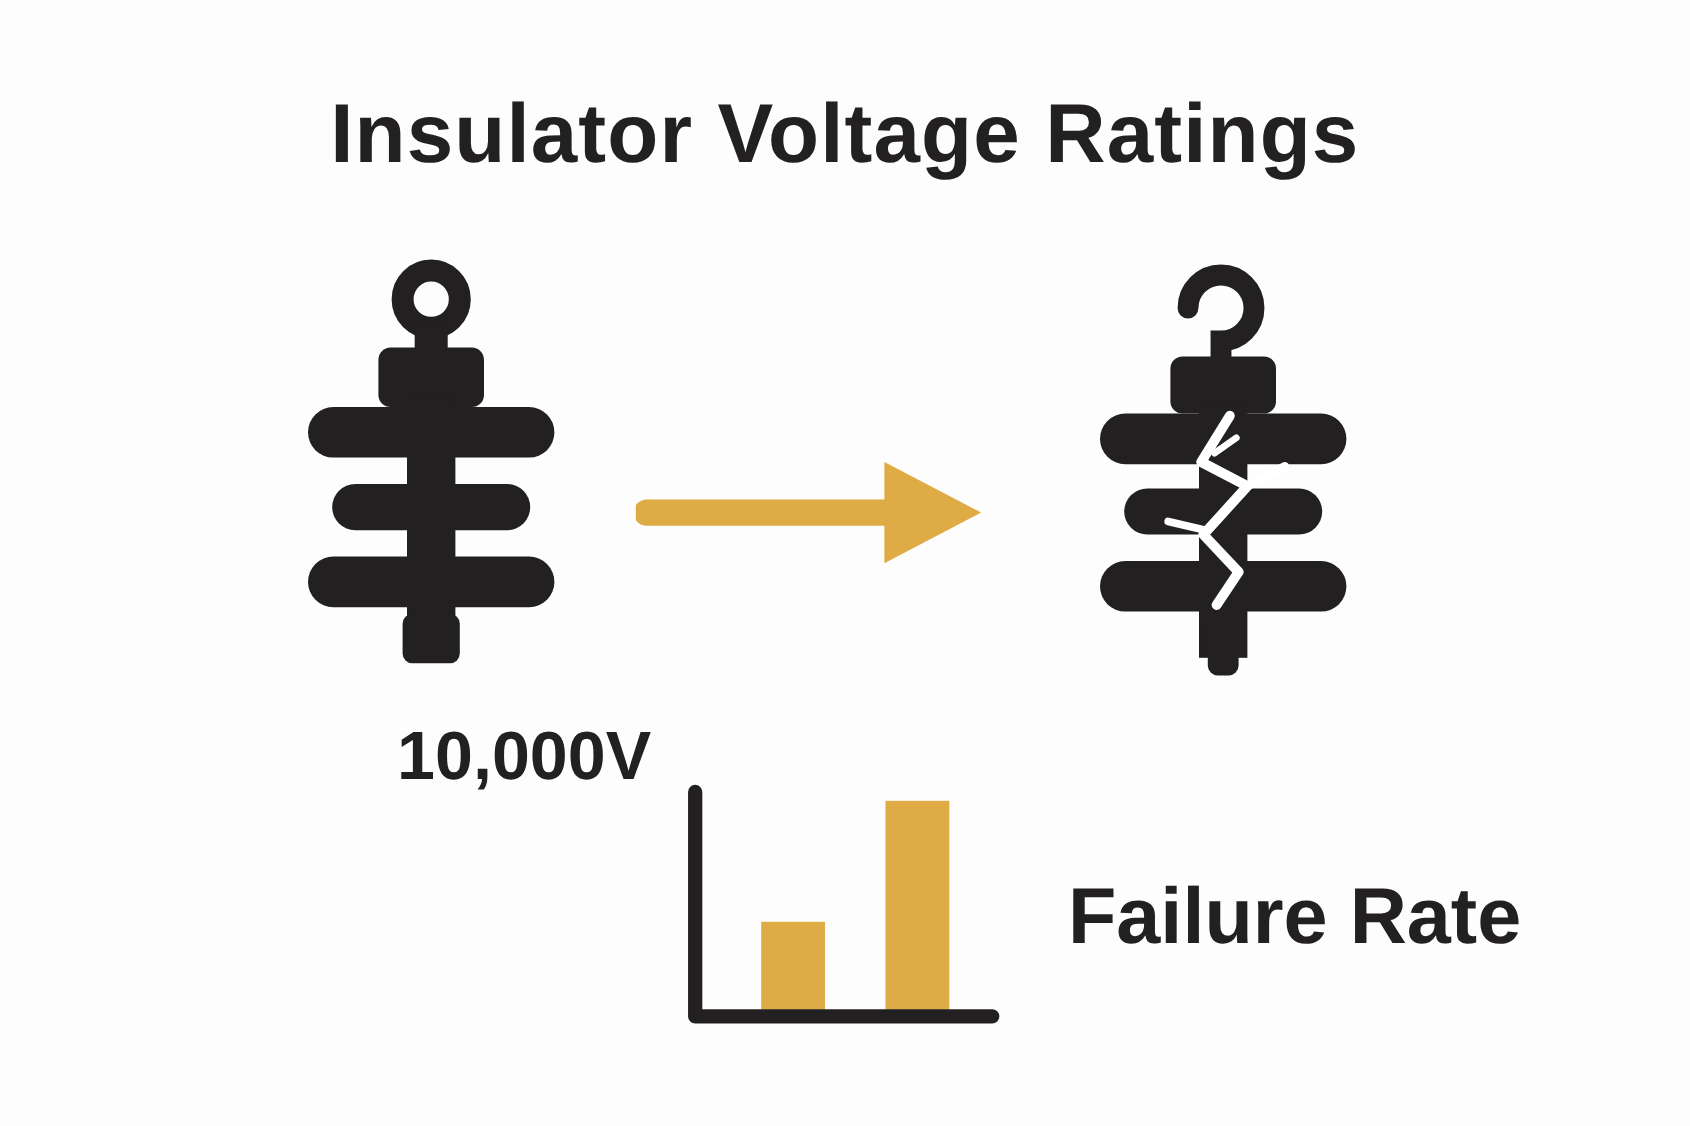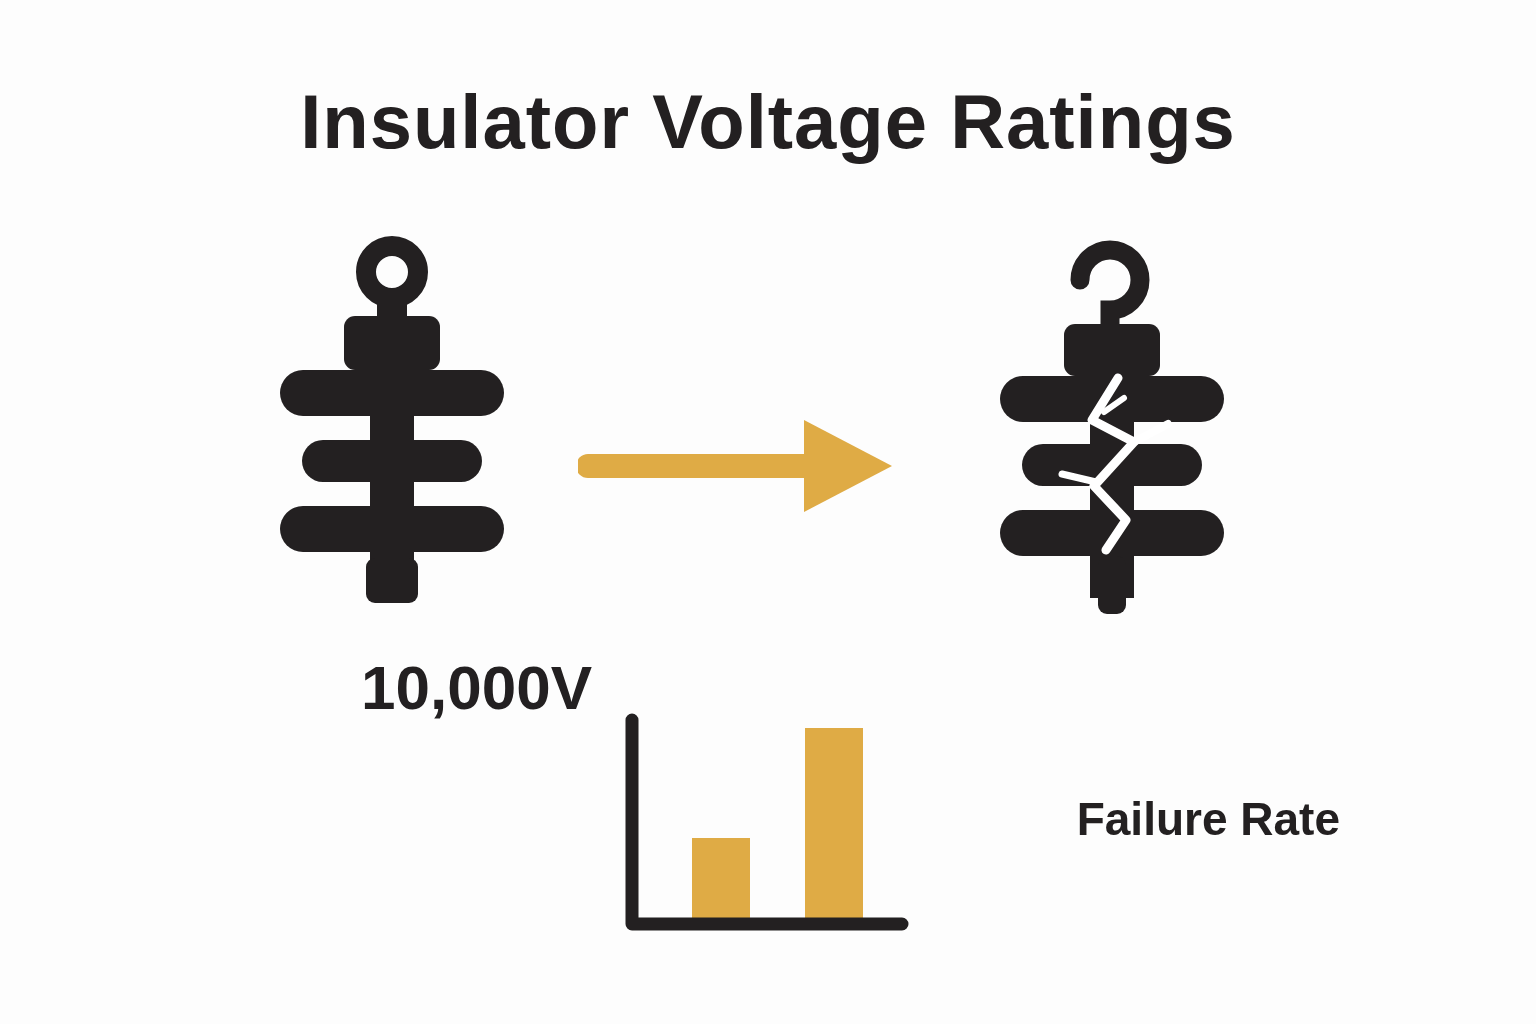--- a/index.html
+++ b/index.html
@@ -28,21 +28,21 @@
     color:var(--ink);
   }
   .caption{
     font-size:62px;
     font-weight:700;
     text-align:right;
     color:var(--ink);
   }
   .caption-left{left:192px;top:652px;width:400px;}
   .caption-right{left:862px;top:652px;width:500px;}
-  .caption-failure{left:840px;top:792px;width:500px;font-size:46px;}
+  .caption-failure{left:883px;top:792px;width:500px;font-size:72px;}
   .icon-left{left:272px;top:228px;}
   .icon-right{left:992px;top:228px;}
   .arrow{left:578px;top:408px;}
   .chart{left:612px;top:712px;}
   svg{display:block;}
 </style>
 </head>
 <body>
 
 <div class="stage">

